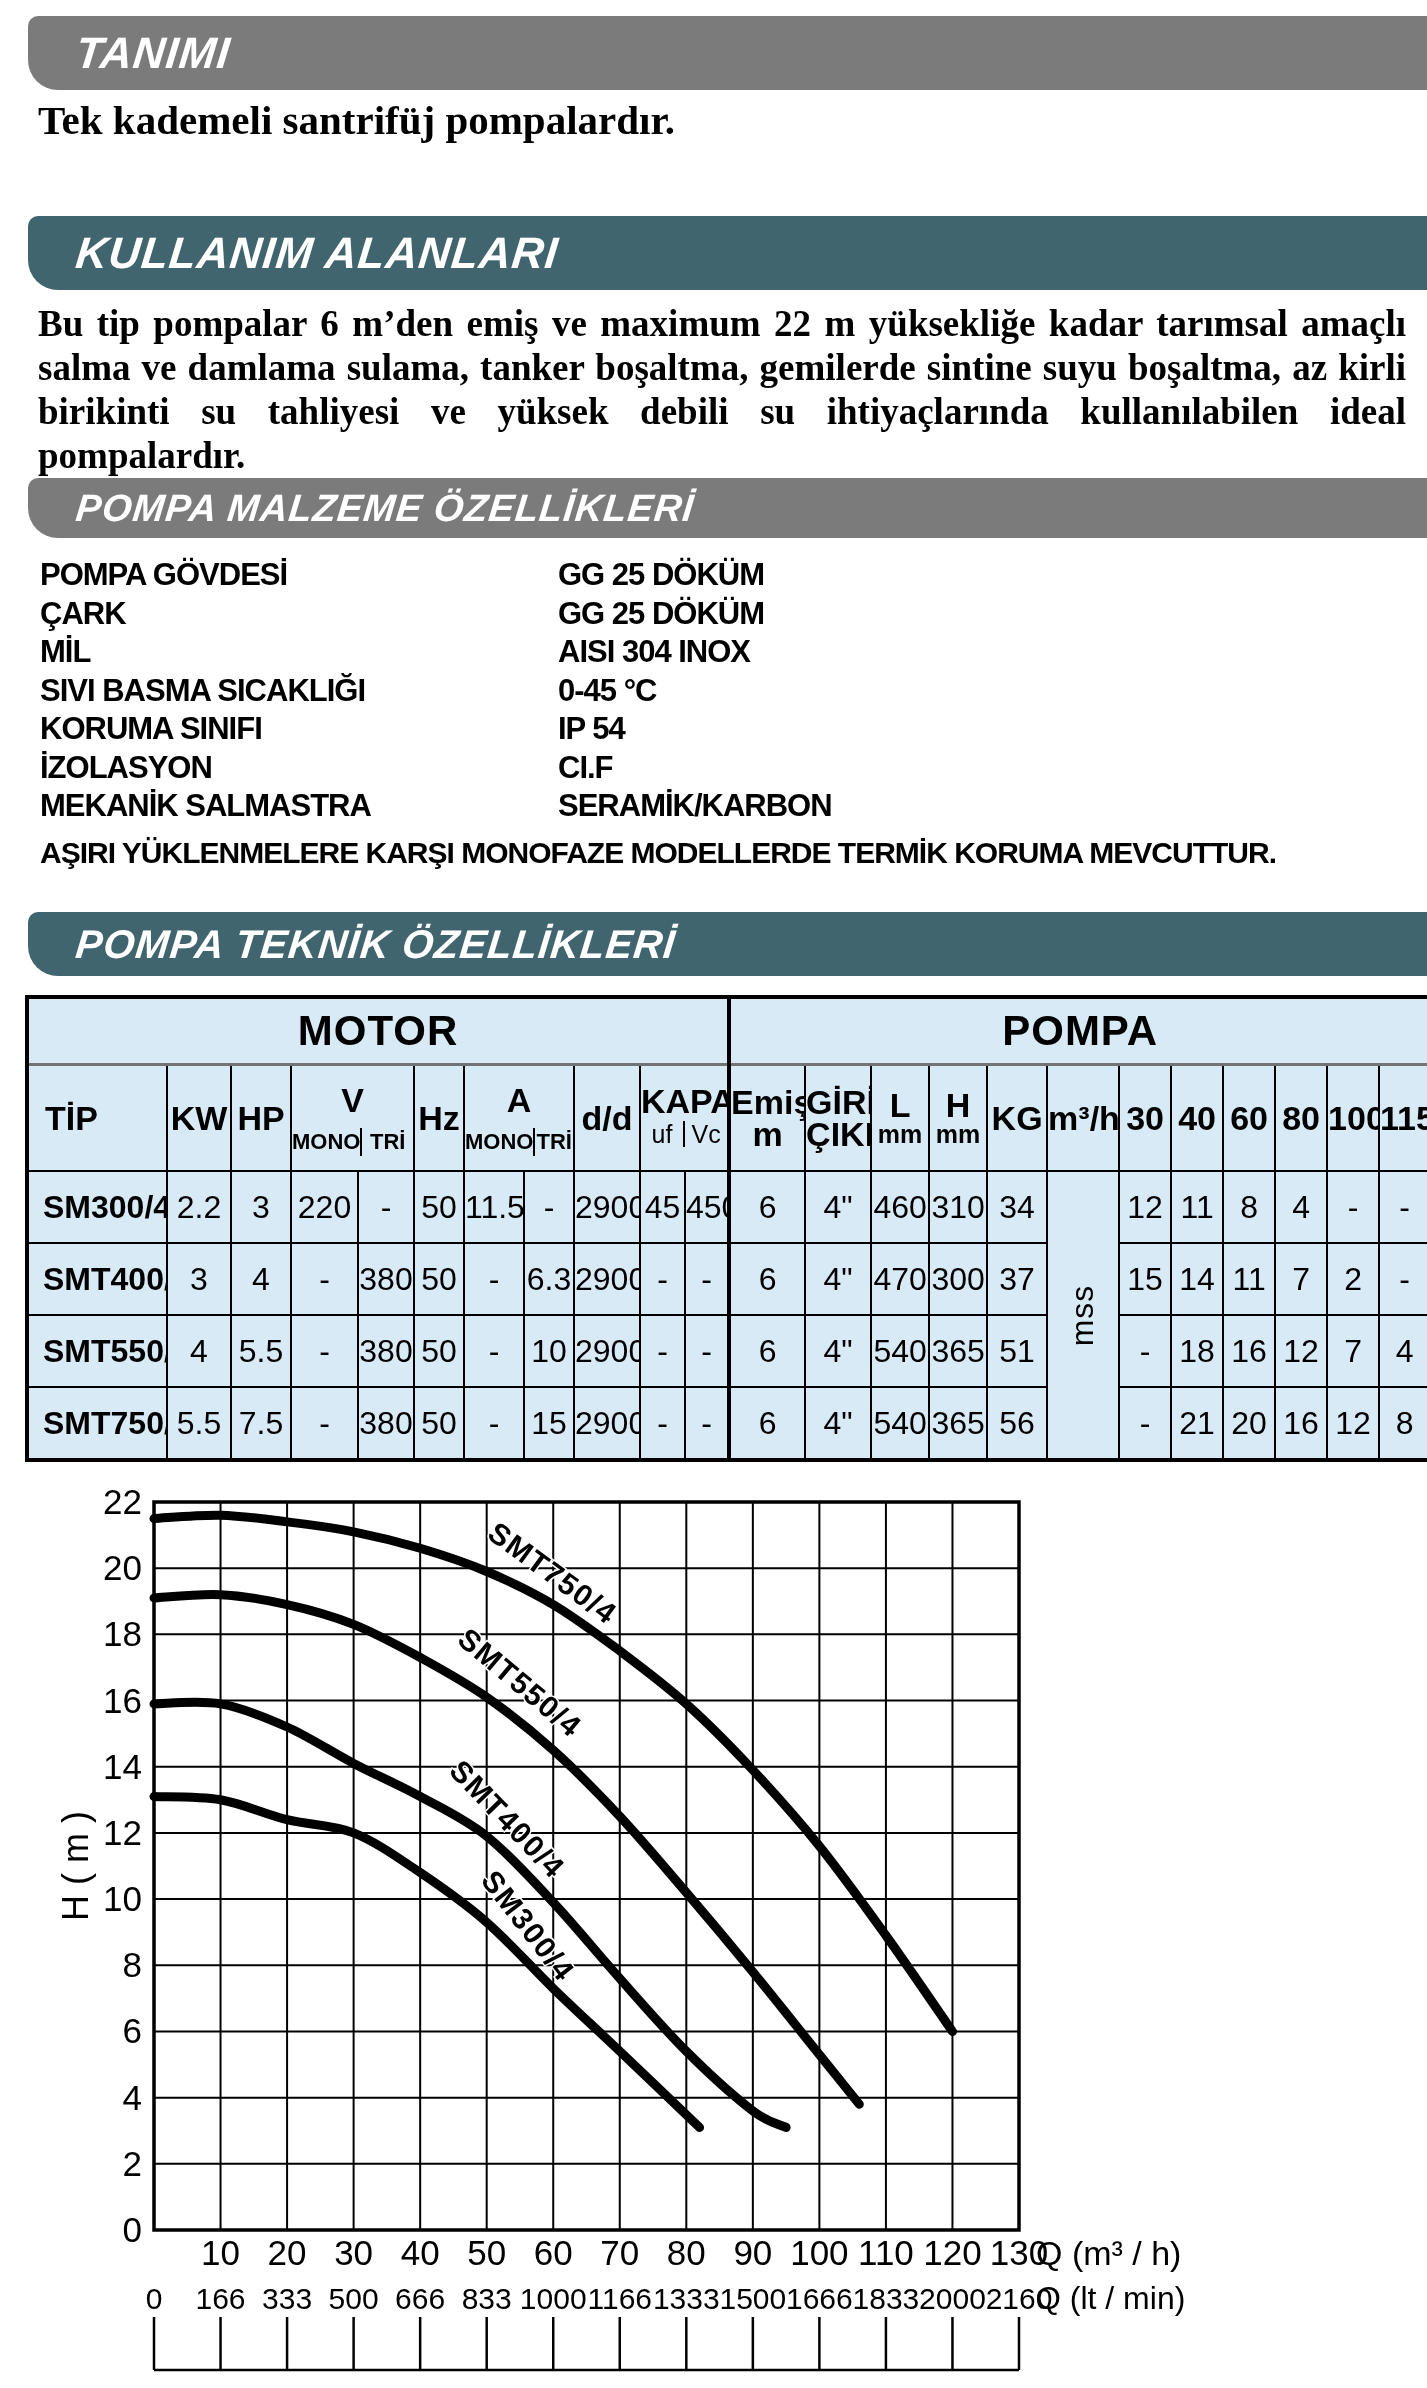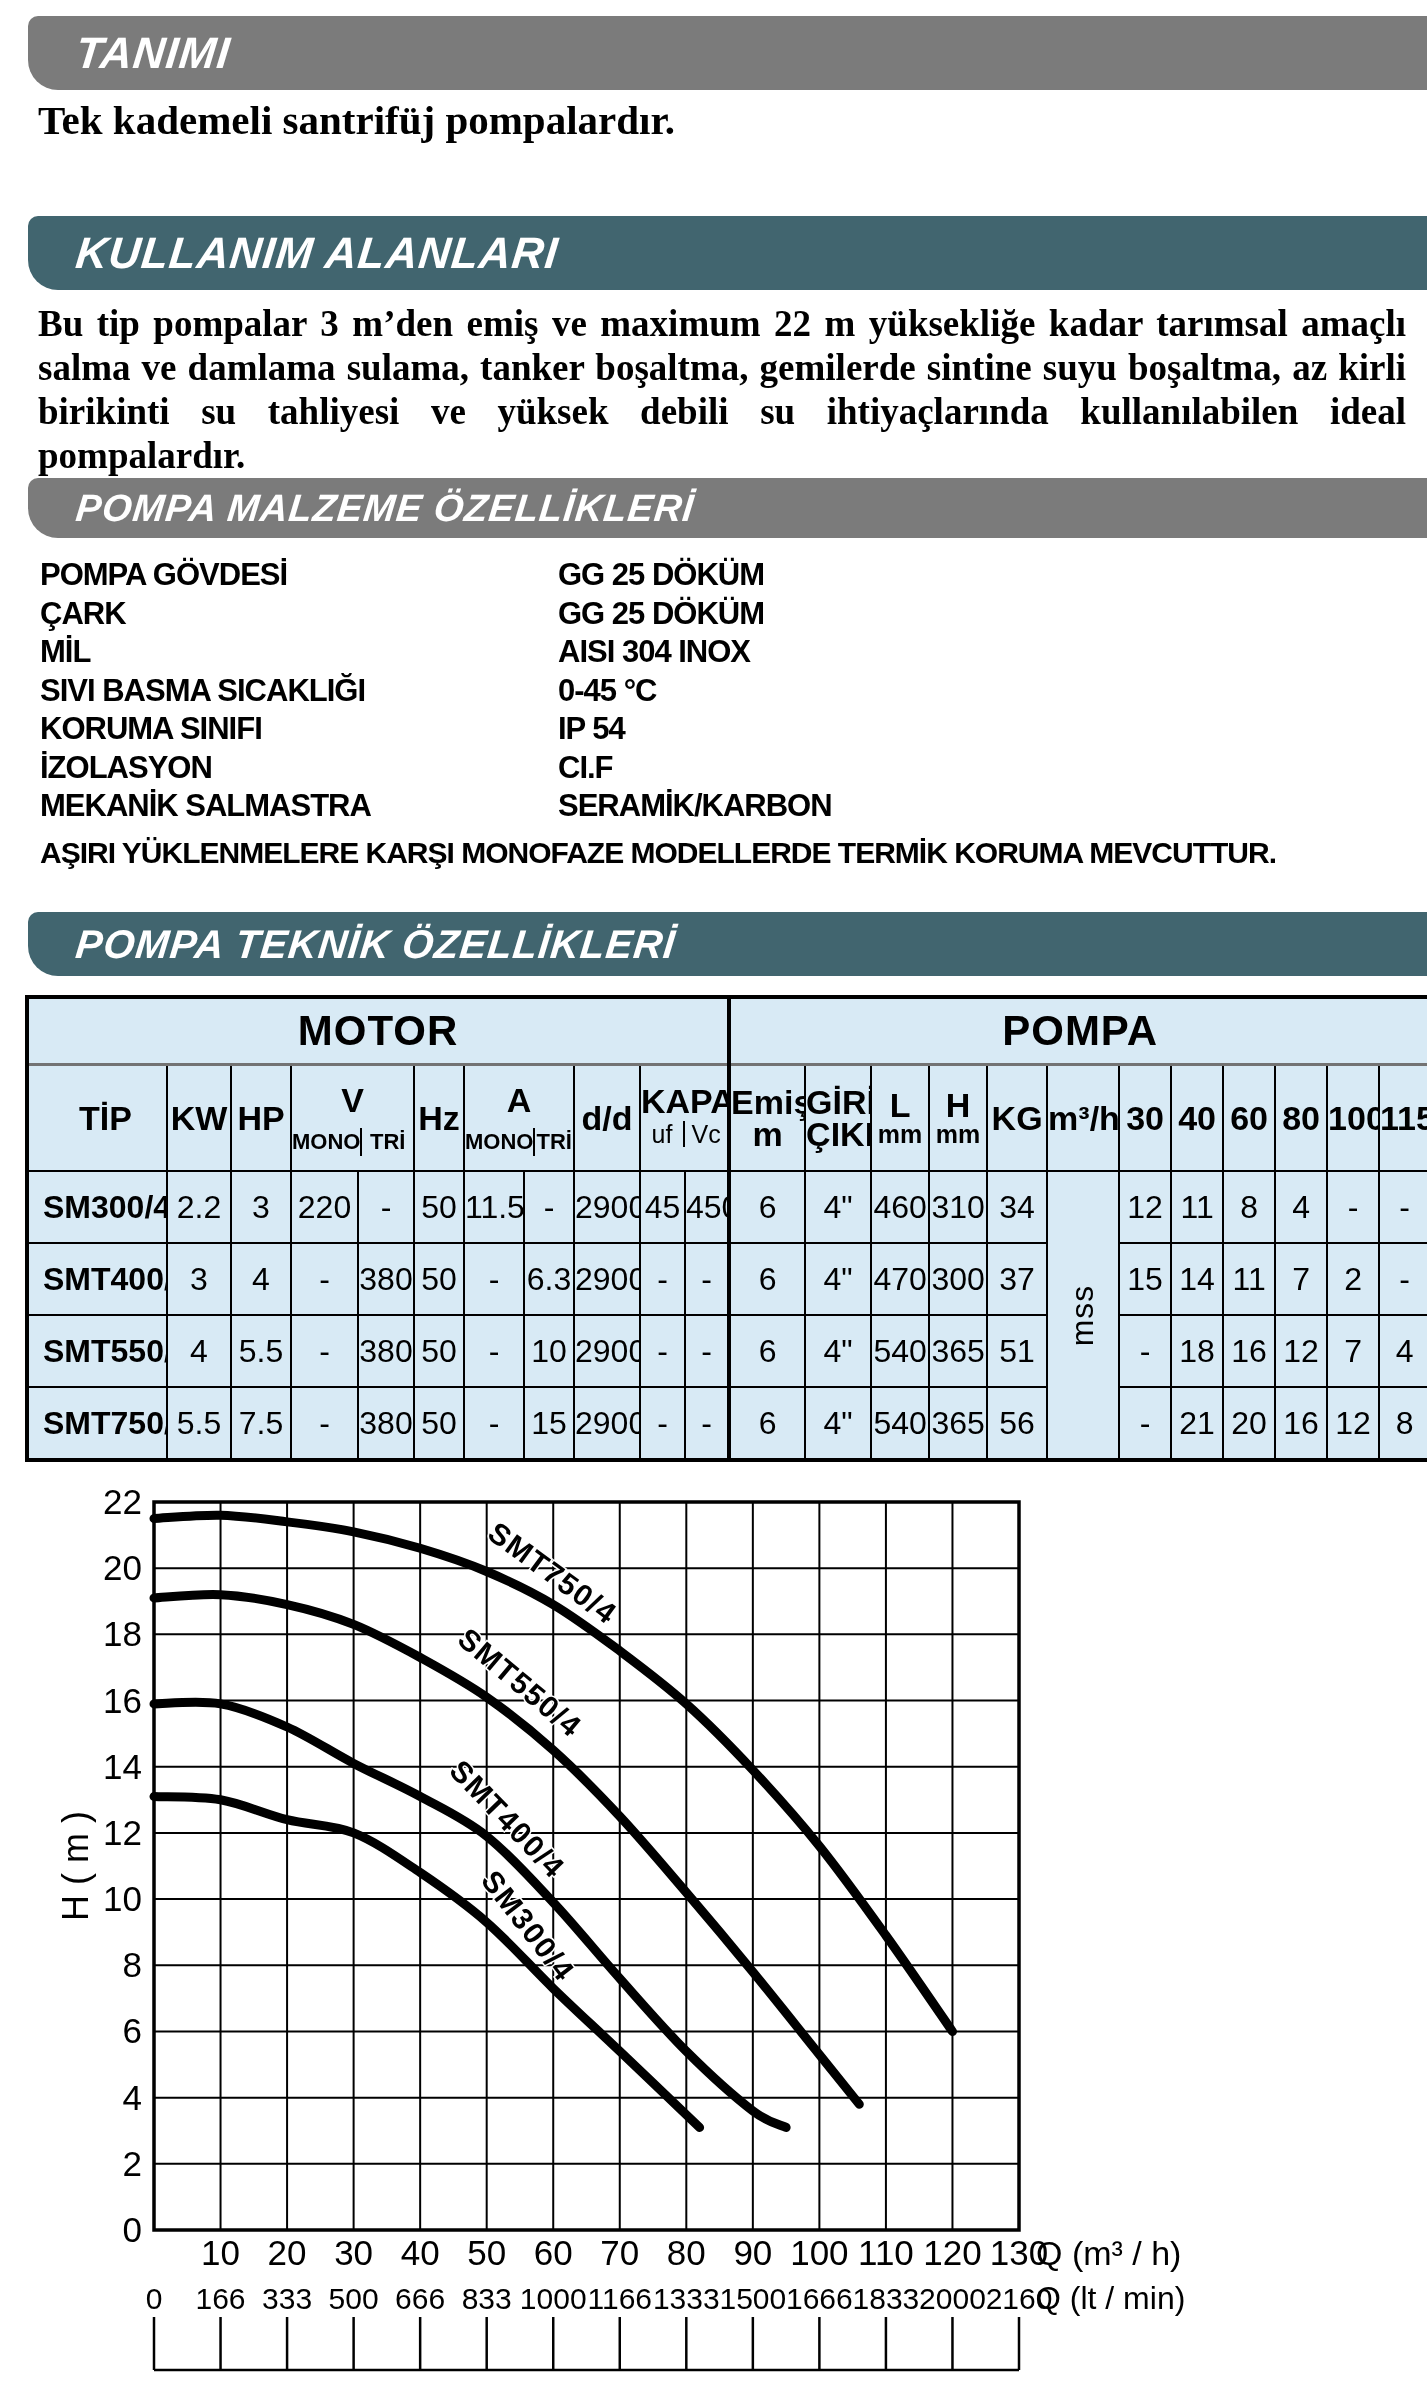--- a/index.html
+++ b/index.html
@@ -28,21 +28,21 @@
   .note{position:absolute;left:40px;top:836px;font-weight:bold;font-size:30px;letter-spacing:-1px;}
   
   table.ttable{position:absolute;left:25px;top:995px;width:1397px;height:450px;
                border-collapse:collapse;background:var(--tablebg,#d8eaf5);table-layout:fixed;
                border:4px solid #000;}
   .ttable th,.ttable td{border:2.5px solid #000;text-align:center;vertical-align:middle;
                padding:0;font-weight:normal;overflow:hidden;}
   .ttable .gdiv{border-left:4px solid #000;}
   .grow th{height:64px;font-size:42px;font-weight:bold;letter-spacing:1px;border-bottom:3px solid #737373;}
   .hrow th{height:104px;font-size:34px;font-weight:bold;}
-  .hrow .tipc{text-align:center;padding-left:16px;}
+  .hrow .tipc{text-align:left;padding-left:16px;}
   .hsub{display:flex;width:100%;font-size:22px;font-weight:bold;margin-top:8px;}
   .hsub span{flex:1;padding:1px 0;}
   .hsub span+span{border-left:2.5px solid #000;}
   .kap{font-size:22px;line-height:24px;}
   .kap .hsub{font-size:25px;font-weight:normal;}
   .two{font-size:30px;line-height:32px;}
   .two .sm{font-size:25px;line-height:27px;}
   .drow td{height:70px;font-size:32px;}
   .drow .model{text-align:left;padding-left:14px;font-weight:bold;font-size:32px;}
   .mss{font-weight:bold;font-size:34px;}
@@ -57,21 +57,21 @@
 <div class="page">
 
   <div class="banner gray b1">
     <span class="btxt">TANIMI</span>
   </div>
   <div class="lead">Tek kademeli santrifüj pompalardır.</div>
 
   <div class="banner teal b2">
     <span class="btxt">KULLANIM ALANLARI</span>
   </div>
-  <div class="para">Bu tip pompalar 3 m’den emiş ve maximum 22 m yüksekliğe kadar tarımsal amaçlı salma ve damlama sulama, tanker boşaltma, gemilerde sintine suyu boşaltma, az kirli birikinti su tahliyesi ve yüksek debili su ihtiyaçlarında kullanılabilen ideal pompalardır.</div>
+  <div class="para">Bu tip pompalar 6 m’den emiş ve maximum 22 m yüksekliğe kadar tarımsal amaçlı salma ve damlama sulama, tanker boşaltma, gemilerde sintine suyu boşaltma, az kirli birikinti su tahliyesi ve yüksek debili su ihtiyaçlarında kullanılabilen ideal pompalardır.</div>
 
   <div class="banner gray b3">
     <span class="btxt">POMPA MALZEME ÖZELLİKLERİ</span>
   </div>
   <div class="spec">
     <div class="spec-row">
       <span class="lbl">POMPA GÖVDESİ</span>
       <span class="val">GG 25 DÖKÜM</span>
     </div>
     <div class="spec-row">

